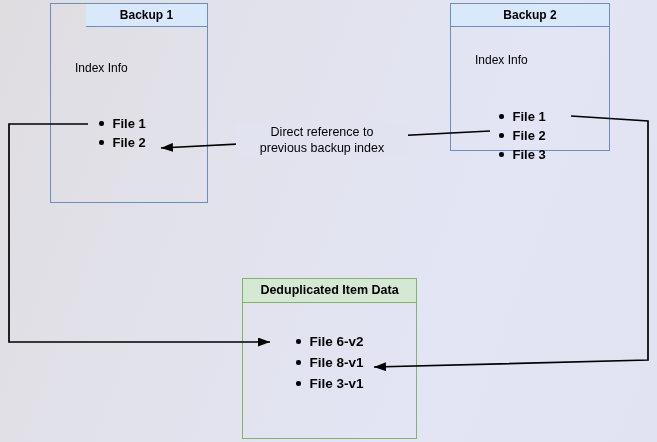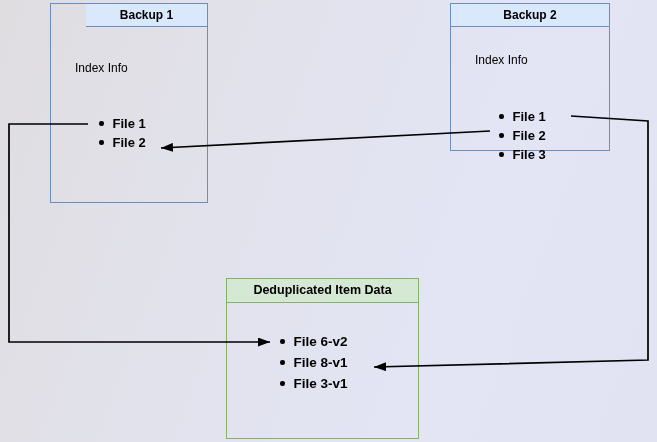--- a/index.html
+++ b/index.html
@@ -41,21 +41,21 @@
   }
   .box-green { border-color: #82b366; }
   .box-green .box-header {
     height: 22.5px;
     background: #d5e8d4;
     border-bottom: 1.5px solid #82b366;
     font-size: 12.5px;
   }
   .backup1 { left: 50px;  top: 3px;   width: 158px; height: 200px; padding-left: 35px; }
   .backup2 { left: 450px; top: 3px;   width: 160px; height: 148px; }
-  .dedup   { left: 226px; top: 278px; width: 193px; height: 161px; }
+  .dedup   { left: 242px; top: 278px; width: 175px; height: 161px; }
 
   .index-label {
     position: absolute;
     left: 24px;
     font-size: 12px;
   }
   .backup1 .index-label { top: 57px; }
   .backup2 .index-label { top: 49px; }
 
   ul.items {
@@ -135,15 +135,17 @@
   <div class="box box-green dedup">
     <div class="box-header">Deduplicated Item Data</div>
     <ul class="items">
         <li>File 6-v2</li>
         <li>File 8-v1</li>
         <li>File 3-v1</li>
       </ul>
   </div>
 
   <div class="annotation">
+    <div>Direct reference to</div>
+    <div>previous backup index</div>
   </div>
 
 </div>
 
 </body></html>

